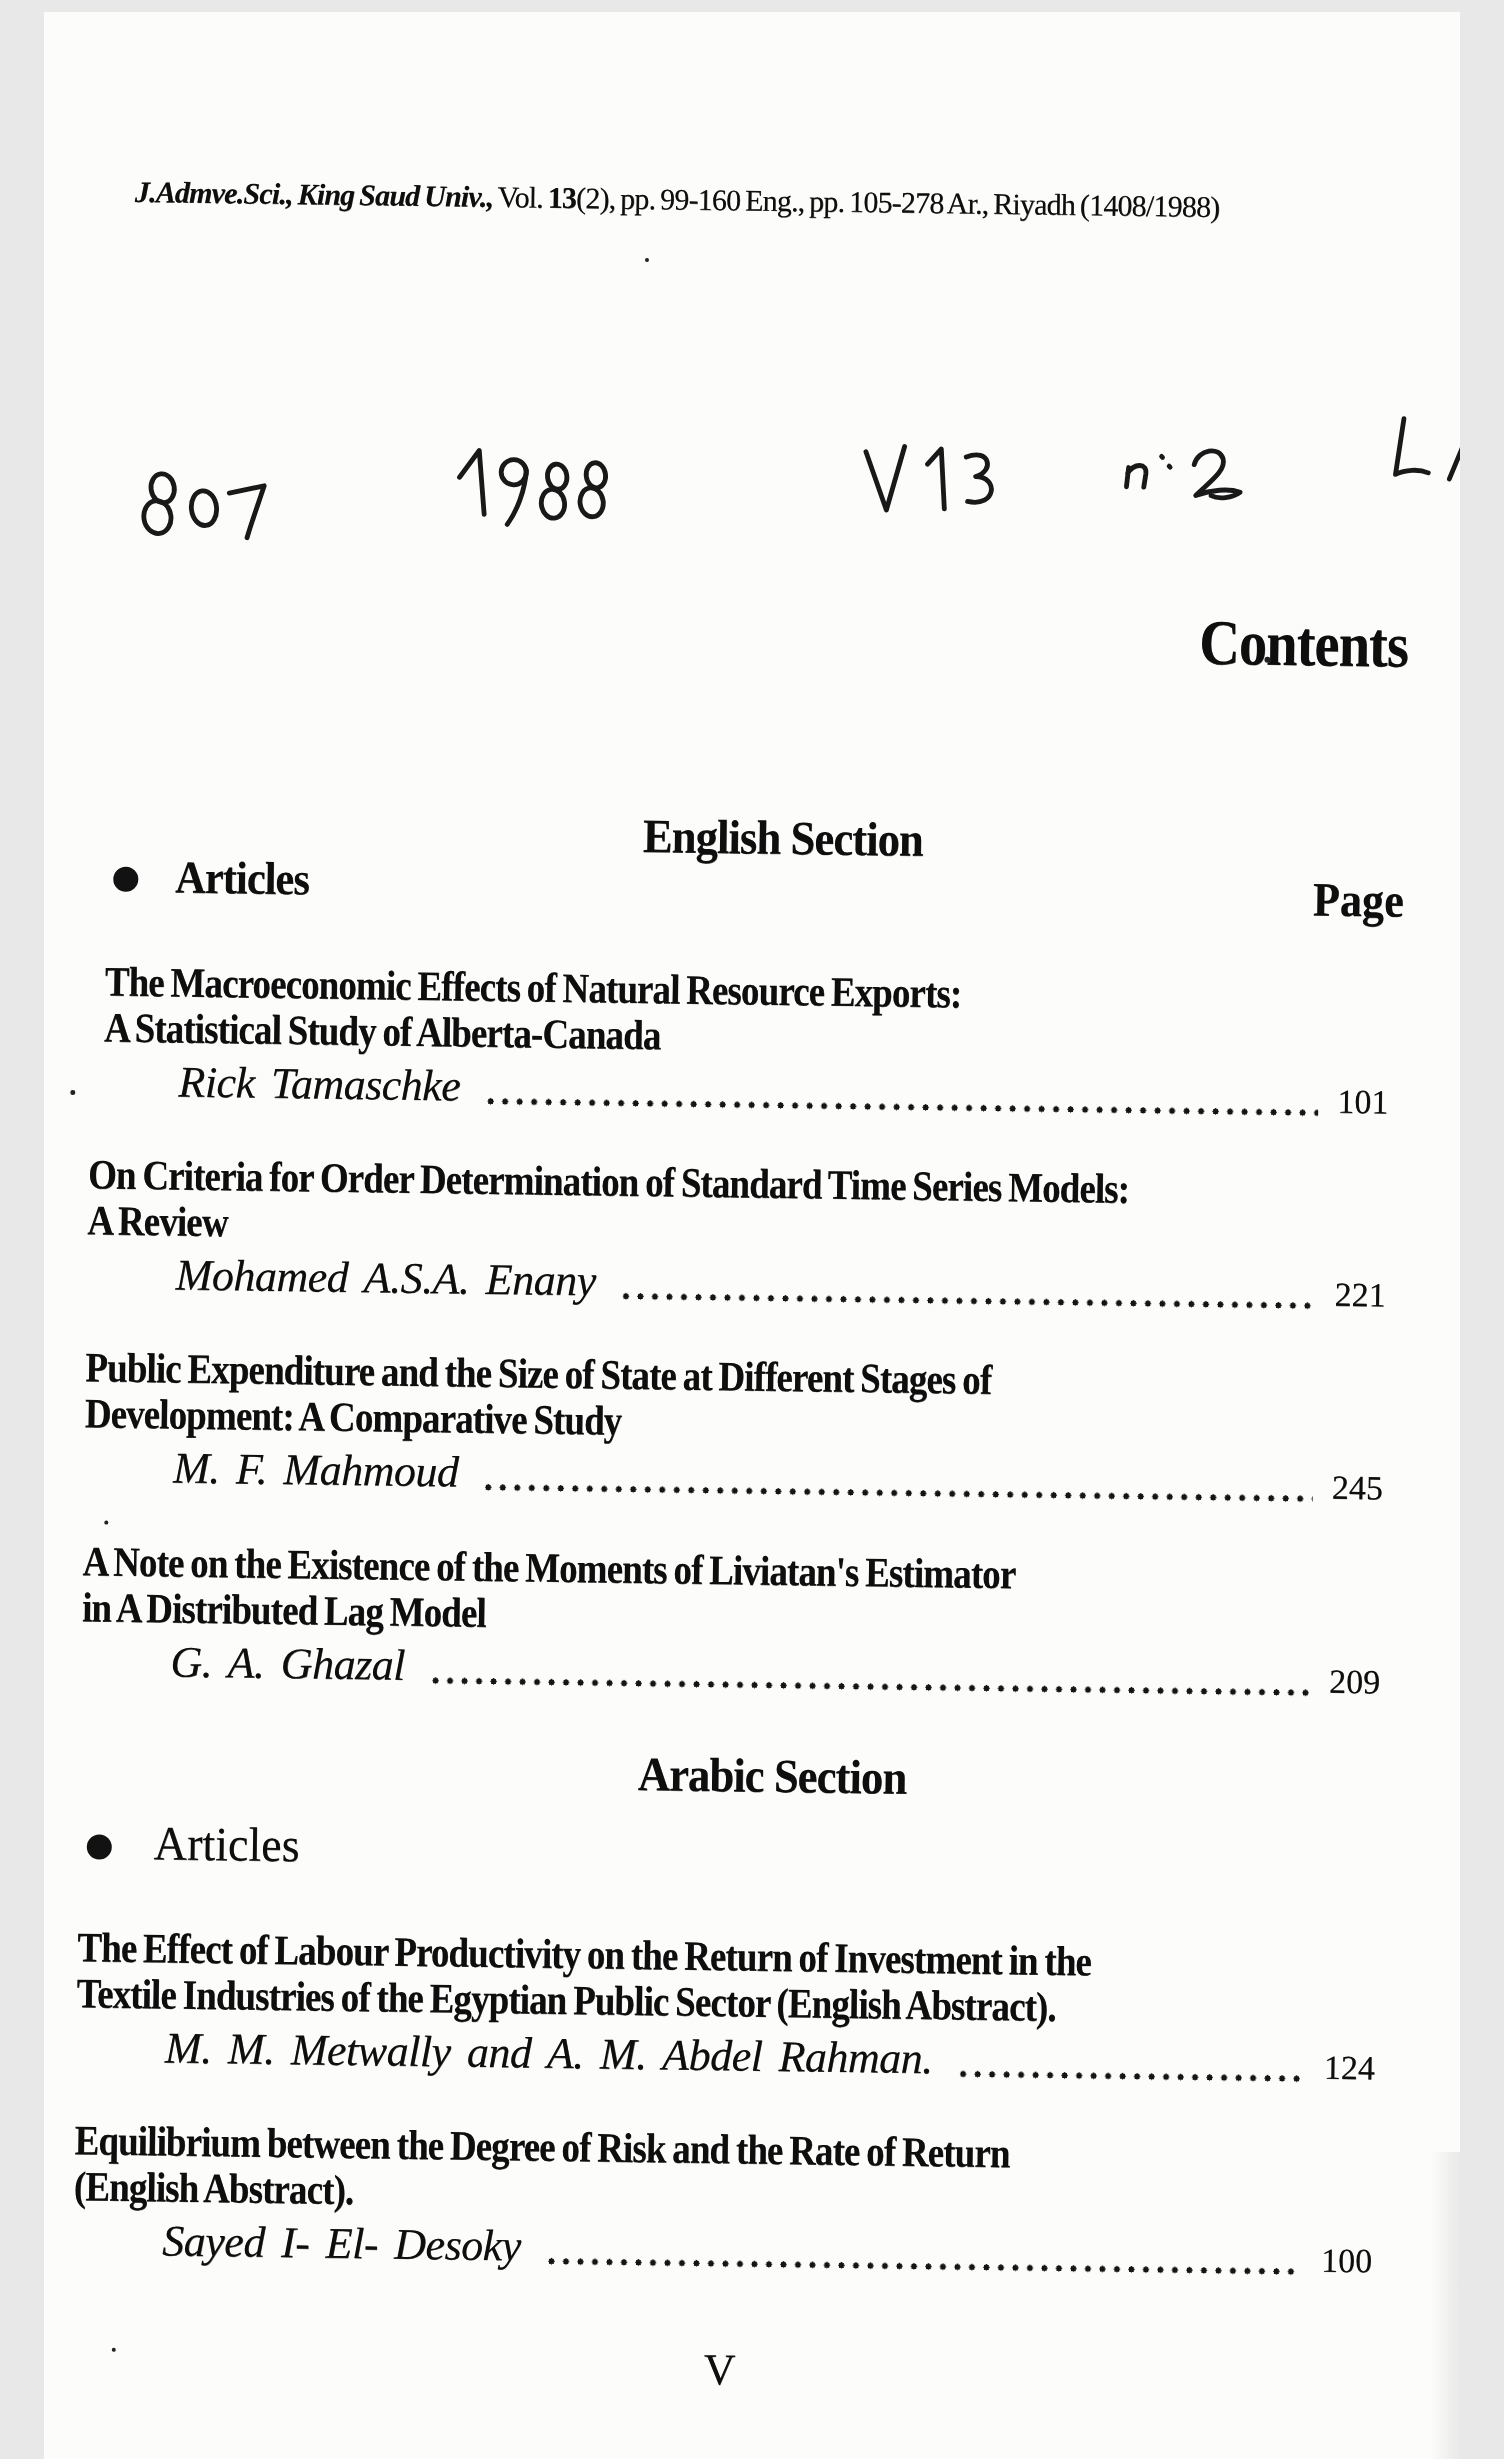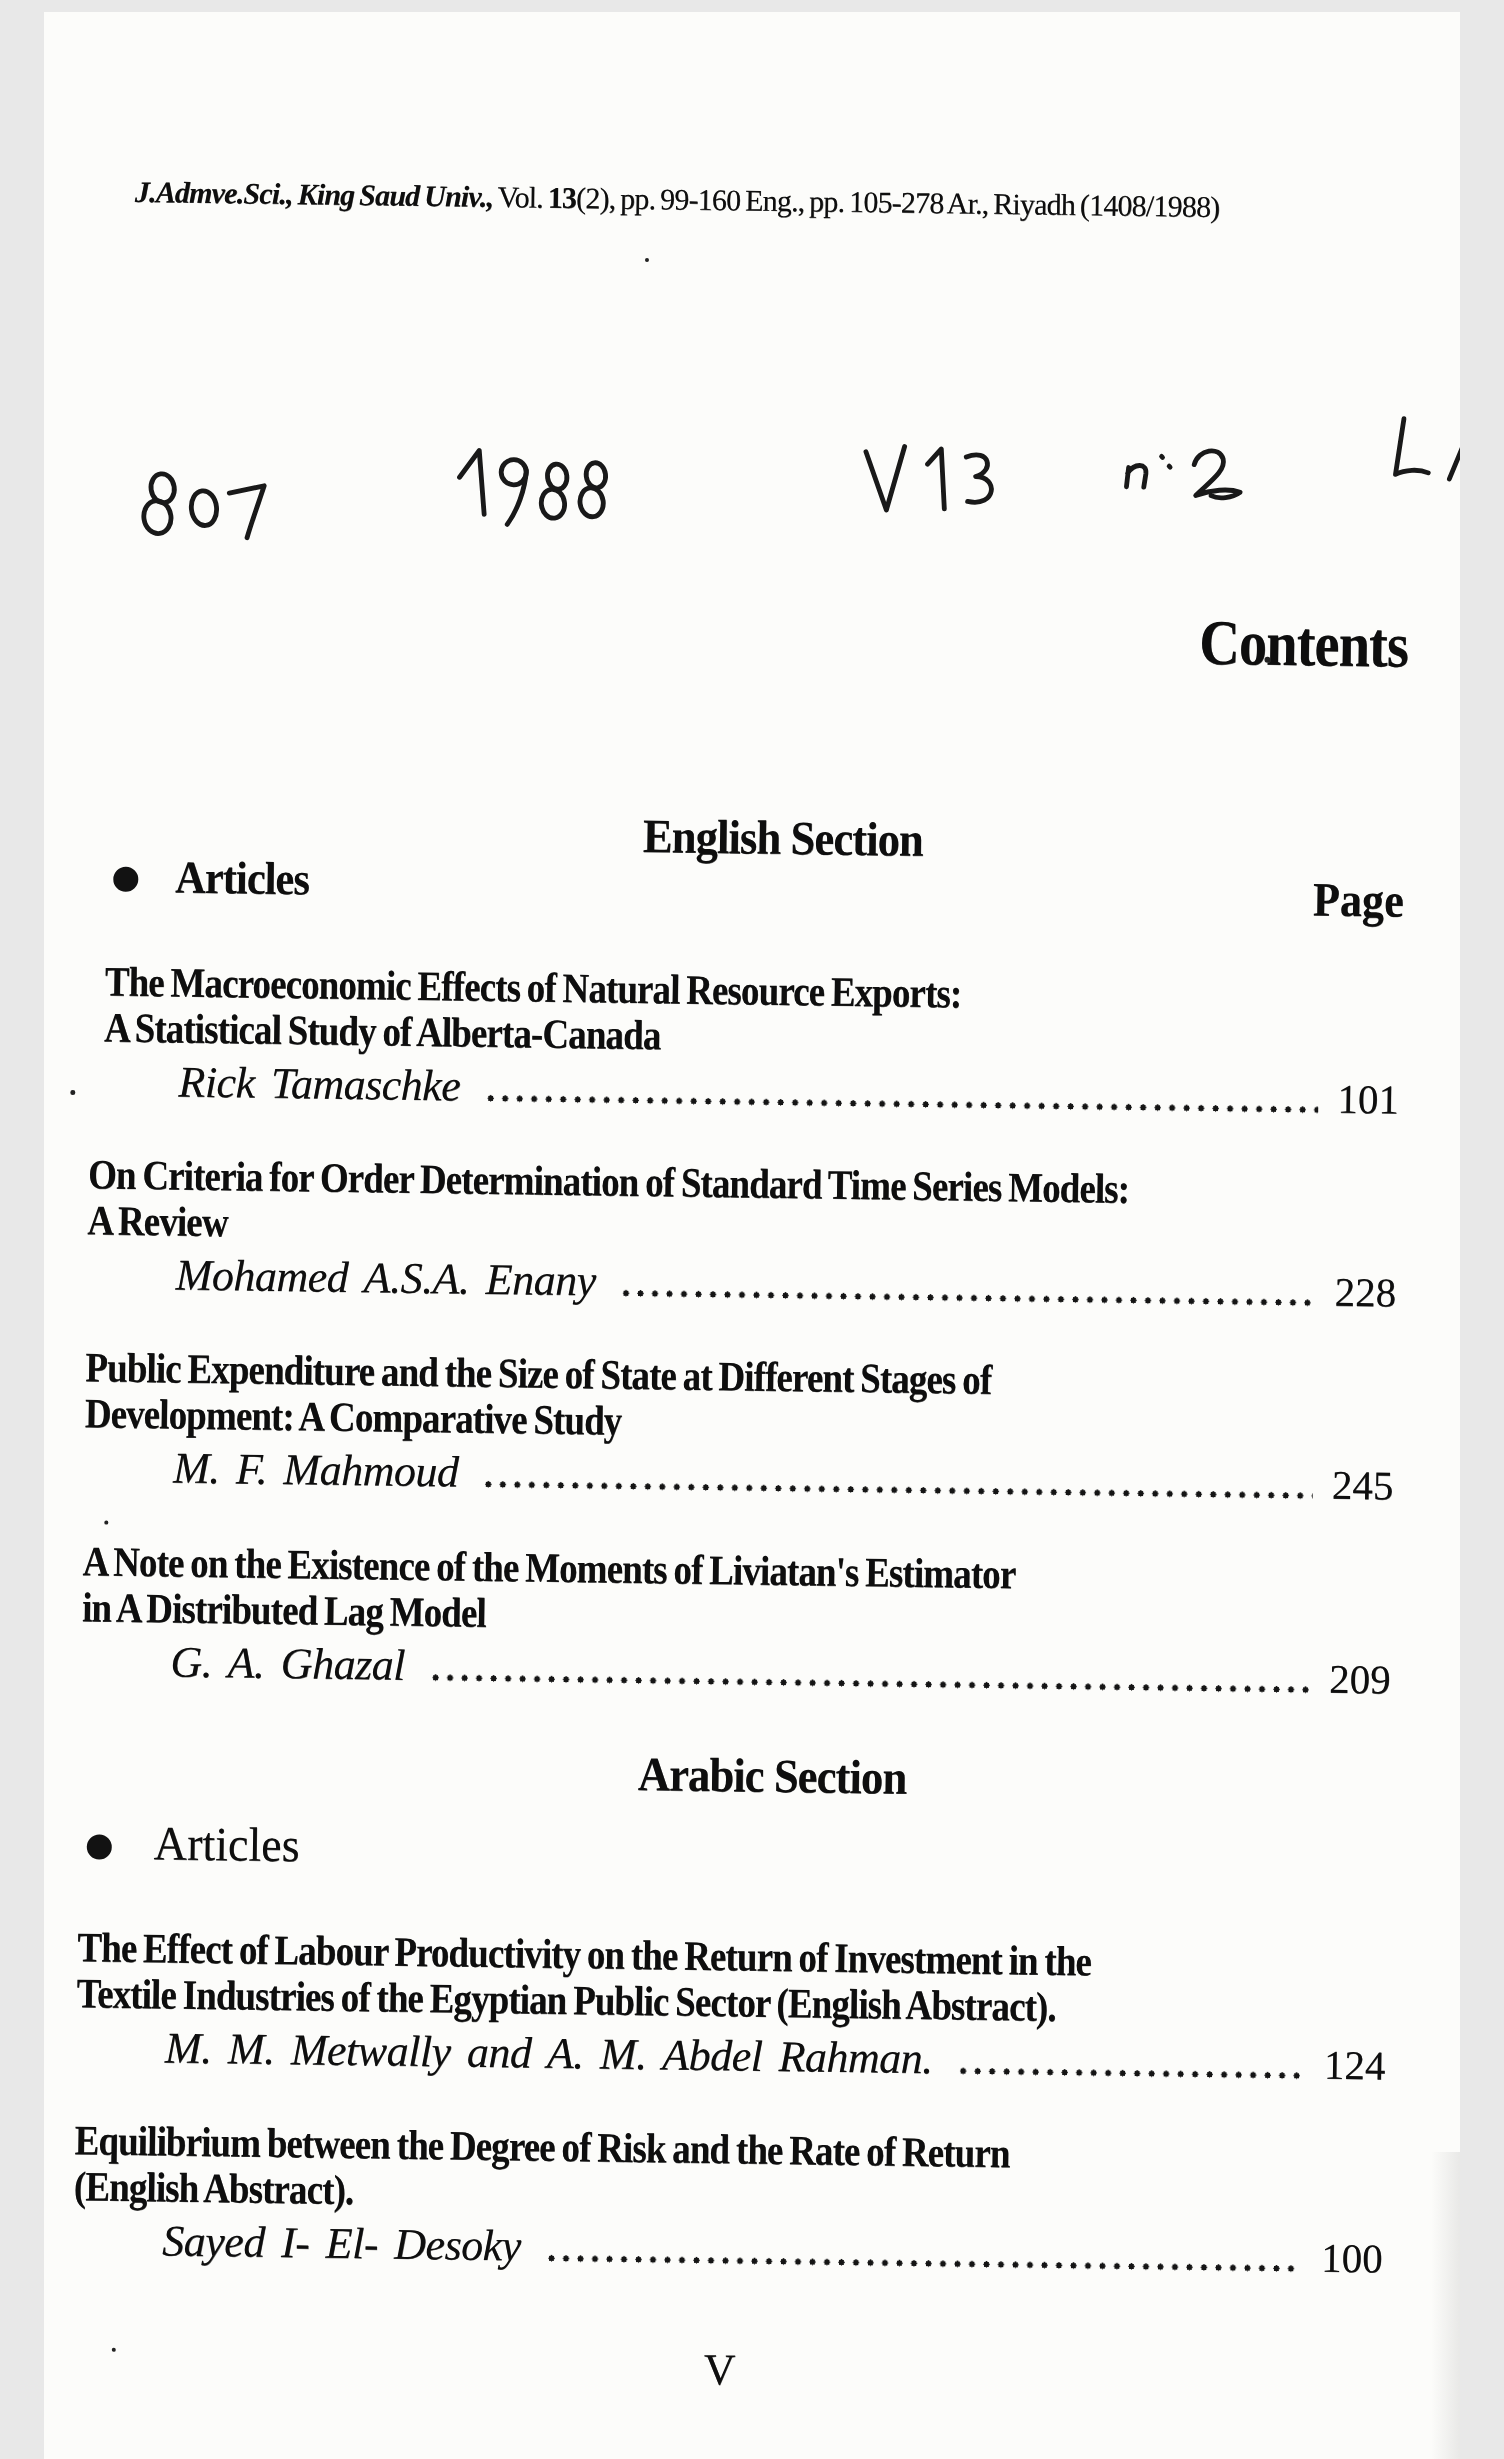--- a/index.html
+++ b/index.html
@@ -98,21 +98,21 @@
     letter-spacing:-0.5px;word-spacing:5.8px;white-space:nowrap;
   }
   .dots{
     flex:1 1 auto;height:8.7px;align-self:flex-end;
     margin:0 19.3px 8.7px 27px;
     background-image:radial-gradient(circle 3.1px at 3.4px 4.3px, #141414 92%, rgba(0,0,0,0) 100%);
     background-size:14.5px 8.7px;background-repeat:repeat-x;
   }
   .pagenum{
     flex:0 0 60px;width:60px;text-align:left;
-    font-size:41px;line-height:50px;white-space:nowrap;
+    font-size:34px;line-height:50px;white-space:nowrap;
   }
 
   
   .footer-pagenum{
     position:absolute;left:0;right:0;top:2325px;
     text-align:center;font-size:44px;line-height:48px;
   }
 
   
   .speck{position:absolute;background:#222;border-radius:50%;}
@@ -195,21 +195,21 @@
         <span class="pagenum">101</span>
       </div>
     </div>
 
     <div class="entry ink" style="top:1139px;">
       <div class="title-line">On Criteria for Order Determination of Standard Time Series Models:</div>
       <div class="title-line">A Review</div>
       <div class="author-row">
         <span class="author">Mohamed A.S.A. Enany</span>
         <span class="dots"></span>
-        <span class="pagenum">228</span>
+        <span class="pagenum">221</span>
       </div>
     </div>
 
     <div class="entry ink" style="top:1332px;">
       <div class="title-line">Public Expenditure and the Size of State at Different Stages of</div>
       <div class="title-line">Development: A Comparative Study</div>
       <div class="author-row">
         <span class="author">M. F. Mahmoud</span>
         <span class="dots"></span>
         <span class="pagenum">245</span>

